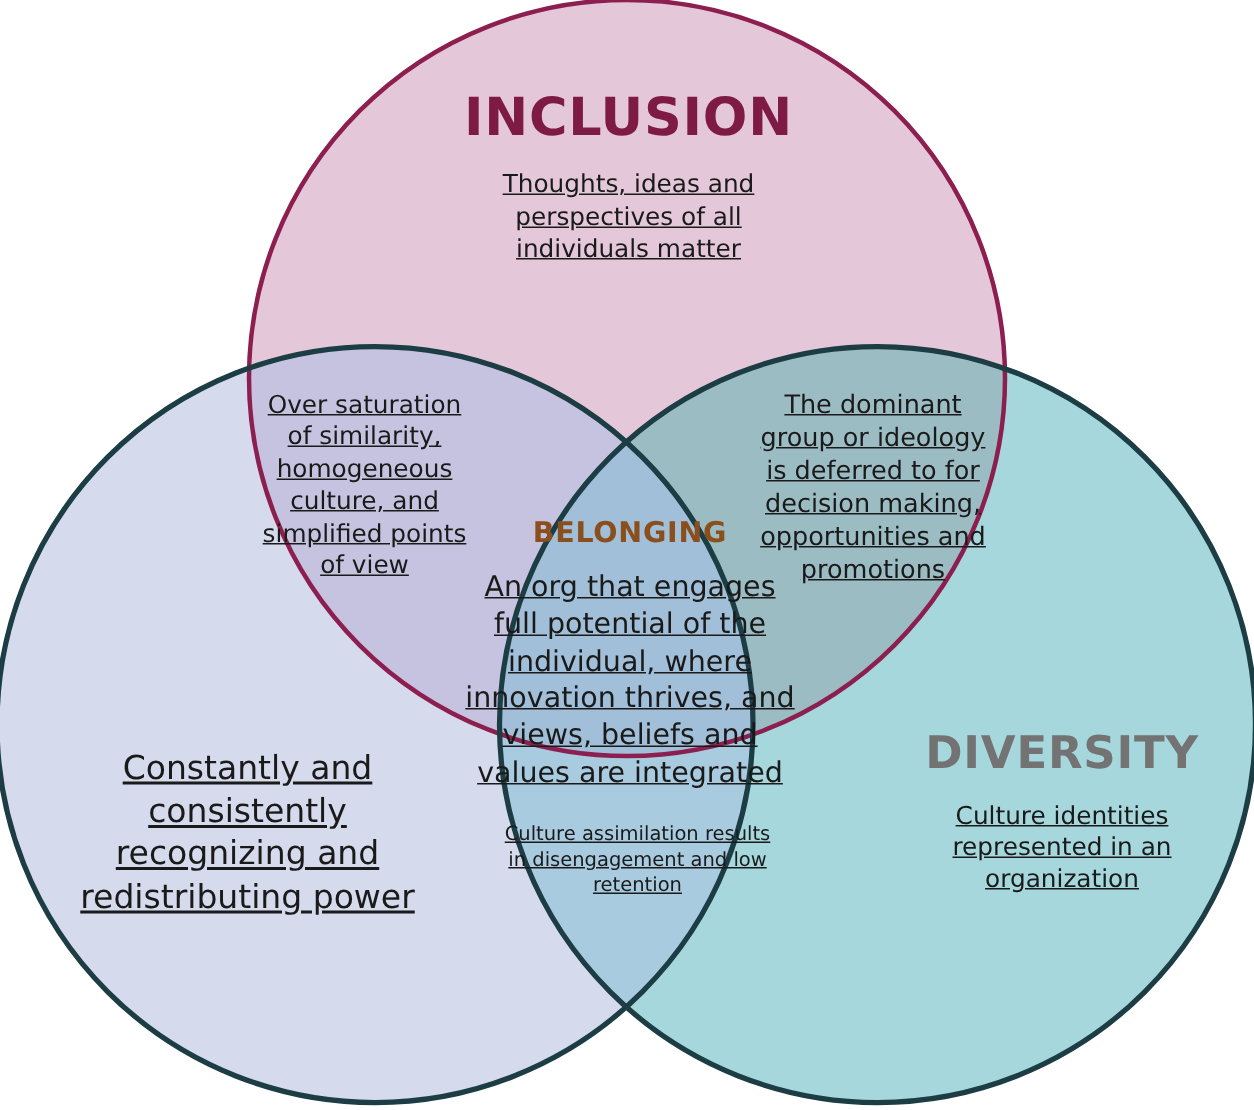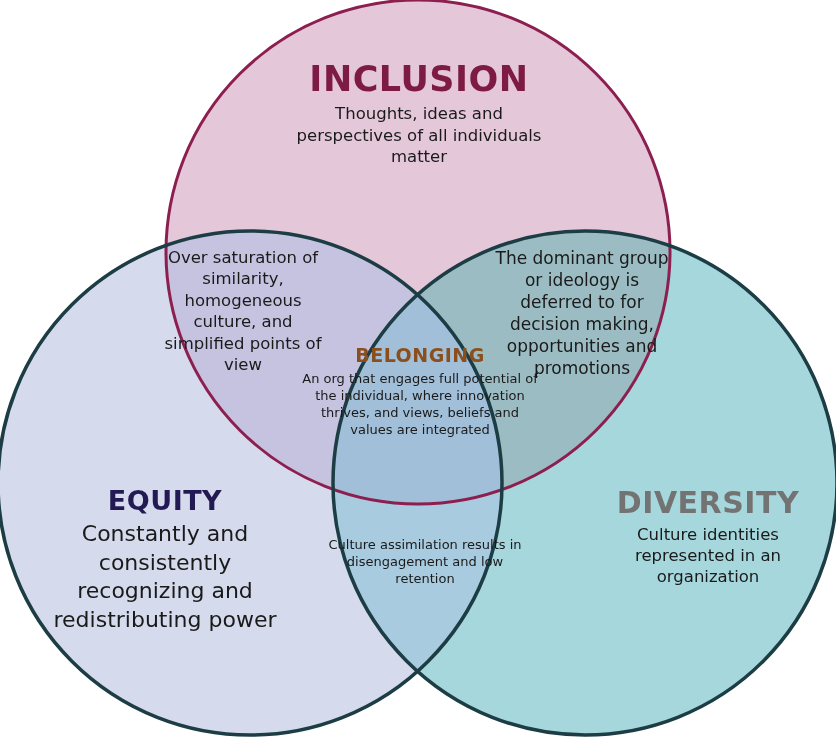--- a/index.html
+++ b/index.html
@@ -30,22 +30,23 @@
     text-align: center;
     color: #1a1a1a;
   }
   .heading {
     font-weight: bold;
     letter-spacing: 0.5px;
     margin: 0 0 4px 0;
     line-height: 1.12;
   }
   .body-text {
-    margin: 1px;
+    margin: 13px;
     line-height: 1.30;
+    text-decoration: underline;
   }
 
   
   #label-inclusion {
     left: 288px;
     top: 60px;
     width: 262px;
   }
   #label-inclusion .heading {
     font-size: 35px;
@@ -79,21 +80,21 @@
   #label-belonging {
     left: 297px;
     top: 345px;
     width: 246px;
   }
   #label-belonging .heading {
     font-size: 19px;
     color: #8a4f1c;
     margin-bottom: 5px;
   }
-  #label-belonging .body-text { font-size: 13px; }
+  #label-belonging .body-text { font-size: 19px; }
 
   
   #label-inclusion-equity {
     left: 158px;
     top: 246px;
     width: 170px;
     font-size: 16.5px;
   }
   #label-inclusion-diversity {
     left: 492px;
@@ -160,21 +161,20 @@
     <circle cx="250" cy="483" r="252" fill="none" stroke="#1d3d45" stroke-width="3.5"></circle>
     <circle cx="585" cy="483" r="252" fill="none" stroke="#1d3d45" stroke-width="3.5"></circle>
   </svg>
 
   <div class="label-block" id="label-inclusion">
     <p class="heading">INCLUSION</p>
     <p class="body-text">Thoughts, ideas and perspectives of all individuals matter</p>
   </div>
 
   <div class="label-block" id="label-equity">
-    <p class="heading">EQUITY</p>
     <p class="body-text">Constantly and consistently recognizing and redistributing power</p>
   </div>
 
   <div class="label-block" id="label-diversity">
     <p class="heading">DIVERSITY</p>
     <p class="body-text">Culture identities represented in an organization</p>
   </div>
 
   <div class="label-block" id="label-inclusion-equity">
     <p class="body-text">Over saturation of similarity, homogeneous culture, and simplified points of view</p>

